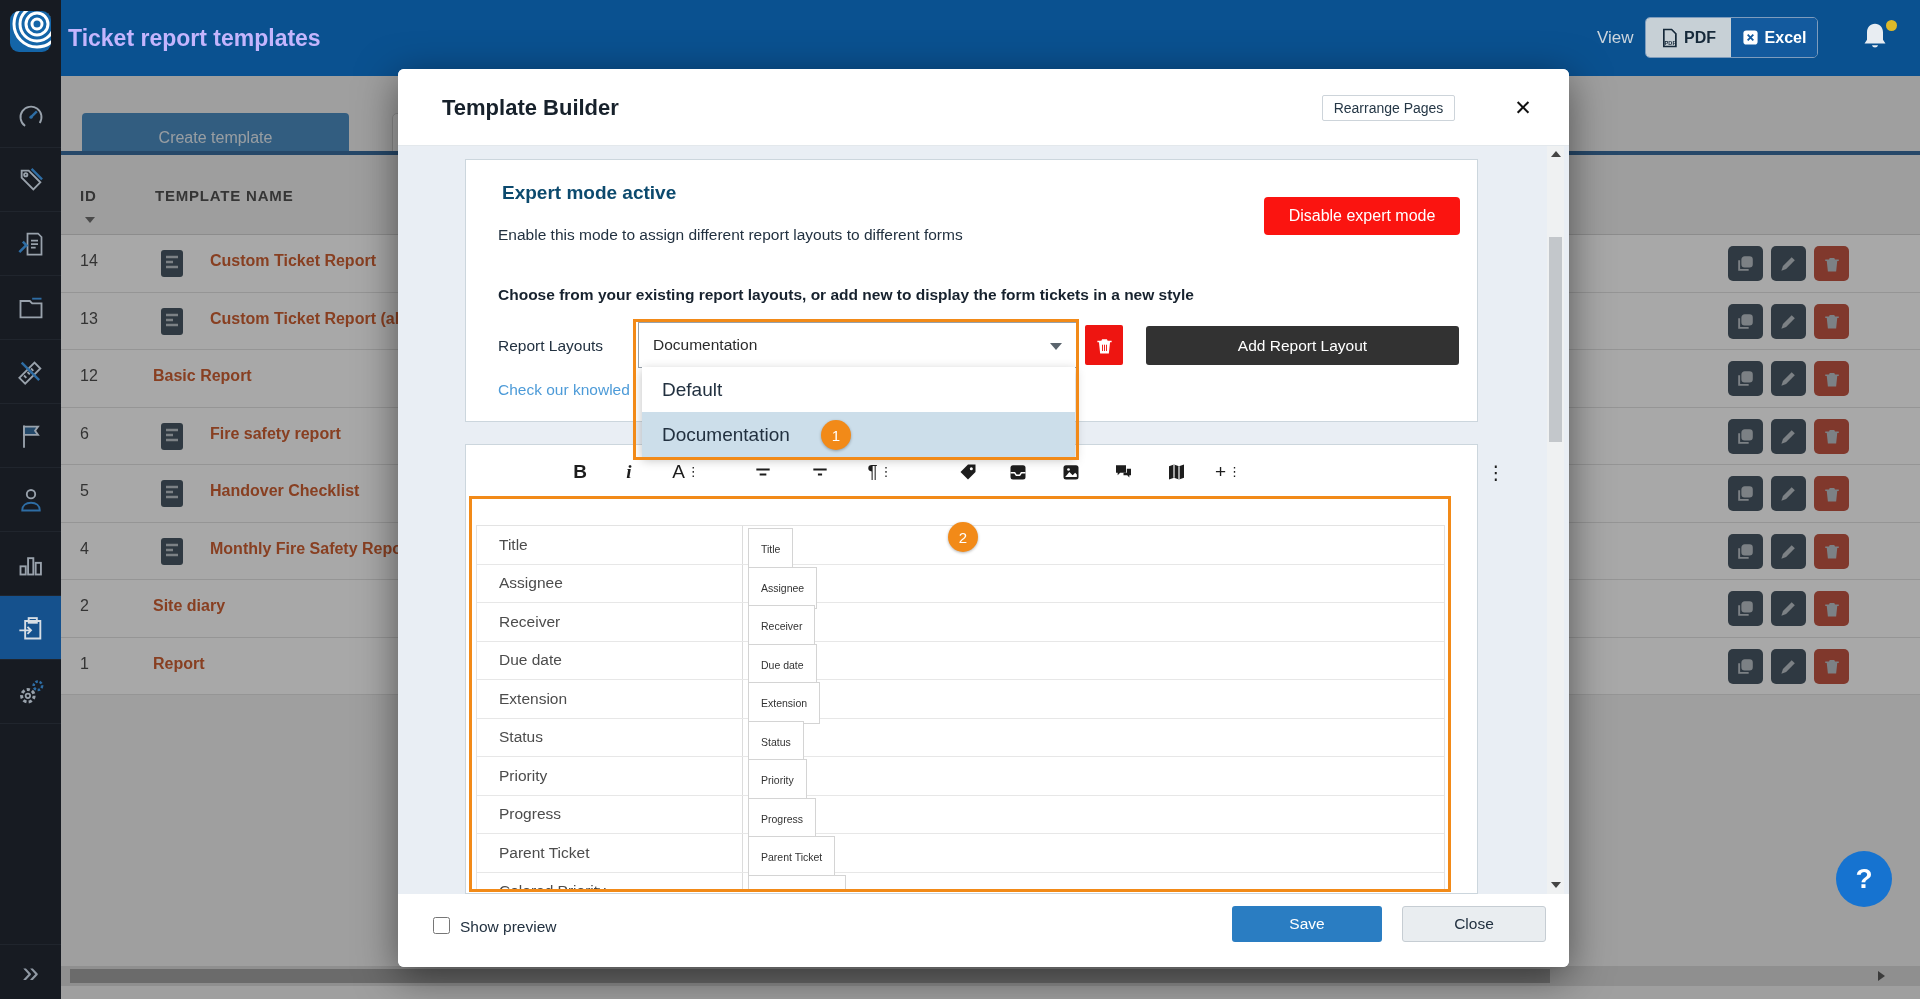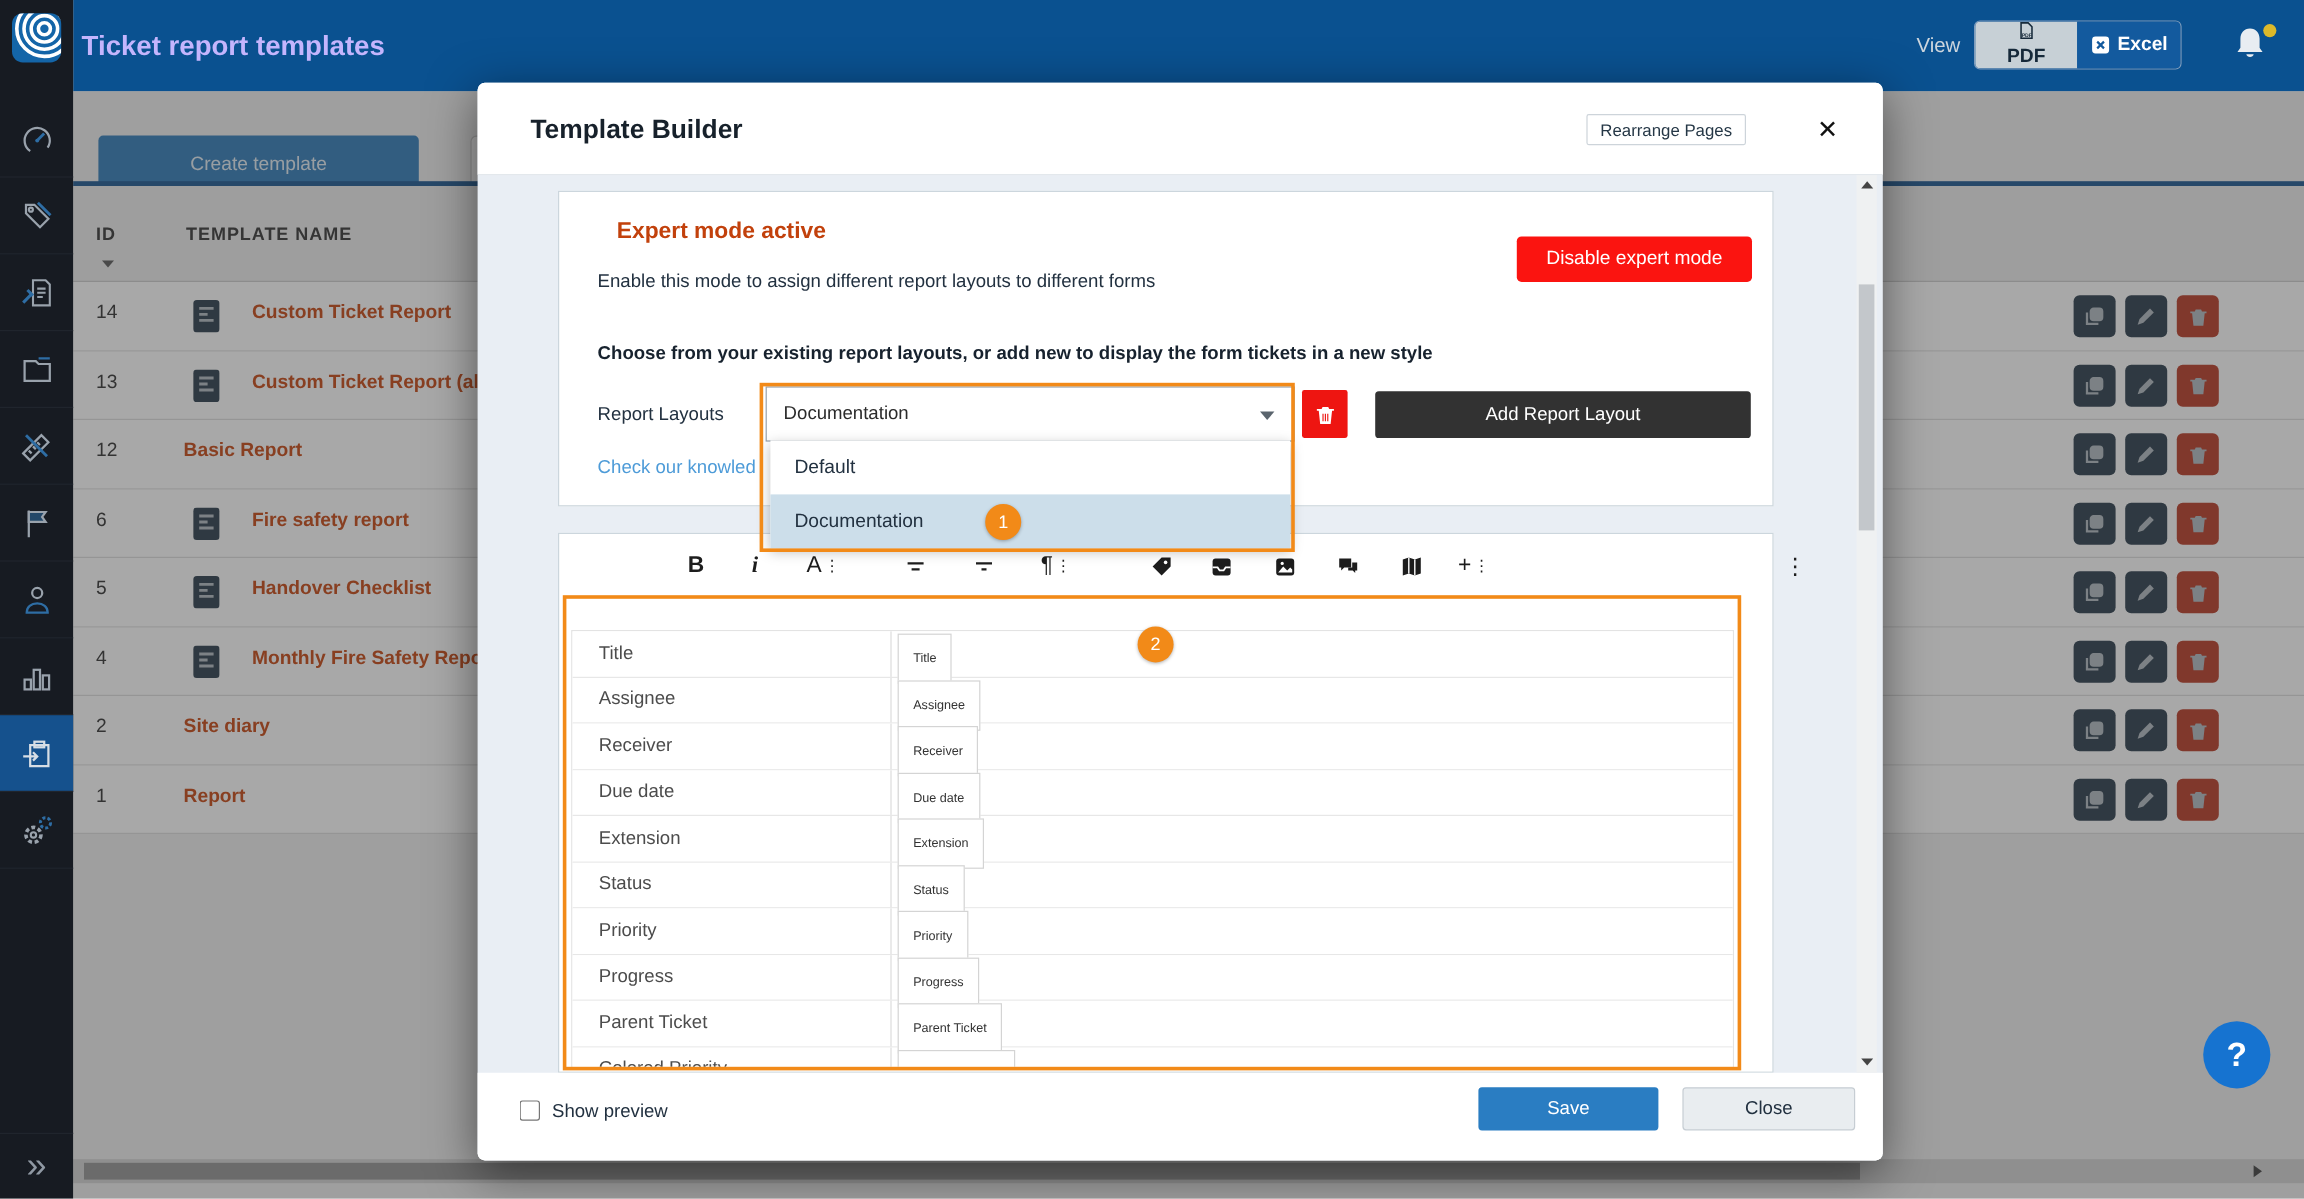--- a/index.html
+++ b/index.html
@@ -17,21 +17,21 @@
   .sb-collapse { left:0; top:944px; width:61px; height:55px; display:flex; align-items:center; justify-content:center;
     color:#8f98a3; font-size:30px; border-top:1px solid #20252d; }
 
   
   #header { left:61px; top:0; width:1859px; height:76px; background:#0a5190; z-index:10; }
   .hd-title { left:7px; top:0; height:76px; line-height:76px; color:#c4b5fd; font-size:23px; font-weight:bold; }
   .hd-view { left:1536px; top:0; height:76px; line-height:76px; color:#ccd5dd; font-size:17px; }
   .hd-toggle { left:1584px; top:17px; width:173px; height:41px; border:1px solid #7e9cbd; border-radius:5px;
     display:flex; overflow:hidden; }
   .hd-seg { display:flex; align-items:center; justify-content:center; gap:6px; font-size:16px; font-weight:bold; }
-  .hd-seg.pdf { width:85px; background:#c7d0d6; color:#16293a;flex-direction:column; }
+  .hd-seg.pdf { width:85px; background:#c7d0d6; color:#16293a; }
   .hd-seg.xls { width:86px; background:#135a9e; color:#ffffff; }
   .hd-bell { left:1799px; top:20px; width:40px; height:40px; color:#e8edf2; }
   .bell-dot { position:absolute; right:3px; top:0px; width:11px; height:11px; border-radius:50%; background:#ddb92a; }
 
   
   #content { left:61px; top:76px; width:1859px; height:923px; background:#ececec; }
   .bg-create { left:21px; top:37px; width:267px; height:49px; background:#2a76b4; border-radius:4px;
     color:#dfe9f1; font-size:16px; display:flex; align-items:center; justify-content:center; }
   .bg-partialbtn { left:331px; top:37px; width:46px; height:49px; background:#fbfbfb; border:1px solid #c8c8c8; border-radius:5px; }
   .bg-blueline { left:0; top:75px; width:1859px; height:4px; background:#14508c; }
@@ -62,38 +62,38 @@
   .md-header { left:0; top:0; width:1171px; height:77px; background:#fff; border-bottom:1px solid #e3e8ec; border-radius:6px 6px 0 0; }
   .md-title { left:22px; top:0; height:77px; line-height:77px; font-size:22px; font-weight:bold; color:#17212b;margin-left:22px; }
   .md-rearrange { left:924px; top:26px; width:133px; height:26px; background:#fff; border:1px solid #cdd4da; border-radius:2px;
     font-size:14px; color:#253746; display:flex; align-items:center; justify-content:center; }
   .md-close { left:1108px; top:22px; width:34px; height:34px; display:flex; align-items:center; justify-content:center;
     font-size:21px; font-weight:bold; color:#111; }
   .md-footer { left:0; top:825px; width:1171px; height:73px; background:#fff; border-radius:0 0 6px 6px; }
 
   .card { background:#fff; border:1px solid #ccd6dd; }
   #card-expert { left:67px; top:90px; width:1013px; height:263px; }
-  .exp-title { left:48px; top:22px; font-size:19px; font-weight:bold; color:#c2410c; }
+  .exp-title { left:36px; top:22px; font-size:19px; font-weight:bold; color:#0c4a6e; }
   .exp-disable { left:798px; top:37px; width:196px; height:38px; background:#fb1410; color:#fff; font-size:16px;
     border-radius:4px; display:flex; align-items:center; justify-content:center; }
   .exp-desc { left:32px; top:66px; font-size:15.5px; color:#223140; }
   .exp-choose { left:32px; top:126px; font-size:15.5px; font-weight:bold; color:#17222e; }
   .exp-layouts-label { left:32px; top:177px; font-size:15.5px; color:#223140; }
   .exp-select { left:172px; top:162px; width:441px; height:46px; background:#fff; border:1px solid #97a1aa;
     display:flex; align-items:center; padding:0 14px; font-size:15.5px; color:#2b2b2b; }
   .sel-chevron { position:absolute; right:16px; top:20px; width:0; height:0; border-left:6px solid transparent;
     border-right:6px solid transparent; border-top:7px solid #5a646d; }
   .exp-trash { left:619px; top:165px; width:38px; height:40px; background:#ee1511; border-radius:2px;
     display:flex; align-items:center; justify-content:center; color:#fff; }
   .exp-add { left:680px; top:166px; width:313px; height:39px; background:#323232; color:#fff; font-size:15.5px;
     border-radius:3px; display:flex; align-items:center; justify-content:center; }
   .exp-link { left:32px; top:221px; font-size:15.5px; color:#4d9bd8; }
 
   #dd-list { left:244px; top:298px; width:433px; height:90px; background:#fff; box-shadow:0 3px 10px rgba(0,0,0,0.25); z-index:110; }
-  .dd-opt { left:0; width:433px; height:45px; display:flex; align-items:center; padding-left:20px; font-size:16px; color:#223140; }
+  .dd-opt { left:0; width:433px; height:45px; display:flex; align-items:center; padding-left:20px; font-size:19px; color:#223140; }
   .dd-opt.hl { background:#ccdeea; }
 
   .annot-box { border:3px solid #f28a18; z-index:120; pointer-events:none; }
   #annot1 { left:235px; top:250px; width:446px; height:141px; }
   #annot2 { left:71px; top:427px; width:982px; height:396px; }
   .annot-badge { width:30px; height:30px; border-radius:50%; background:#f28a18; color:#fff; font-size:15px;
     display:flex; align-items:center; justify-content:center; z-index:130; box-shadow:0 1px 3px rgba(0,0,0,0.3); }
   #badge1 { left:423px; top:351px; }
   #badge2 { left:550px; top:453px; }
 

